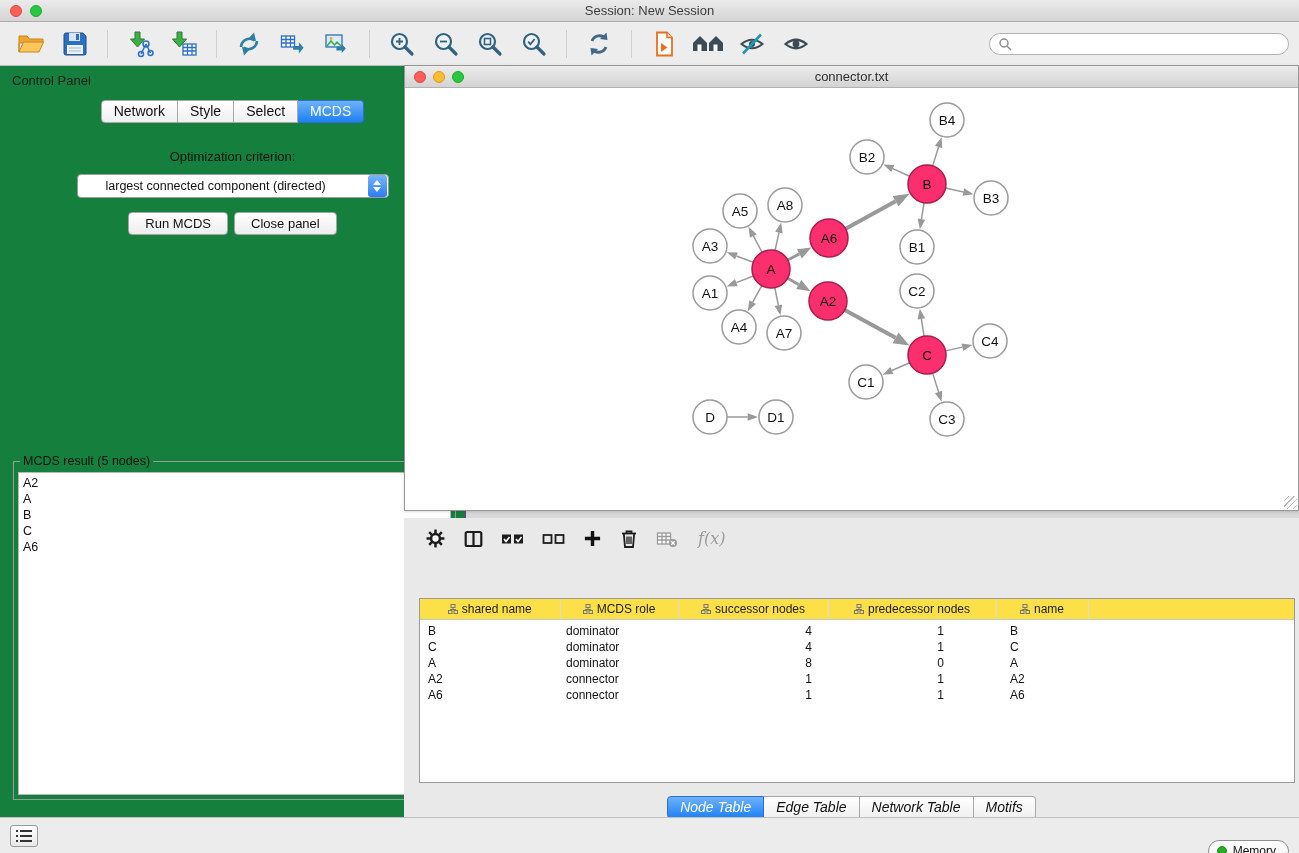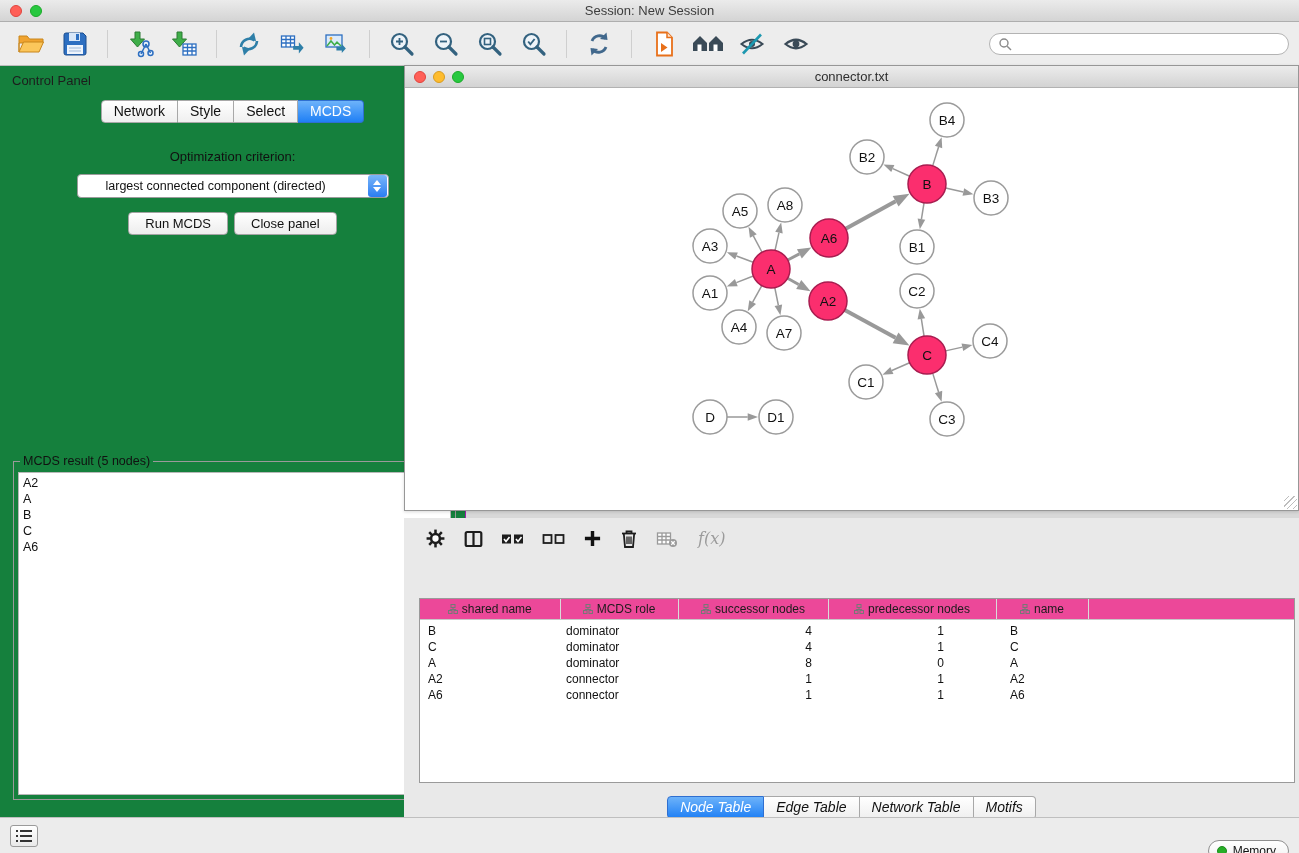--- a/index.html
+++ b/index.html
@@ -71,21 +71,21 @@
   .resize-grip { position:absolute; right:1px; bottom:1px; width:13px; height:13px;
     background:repeating-linear-gradient(135deg, transparent 0 3px, #bdbdbd 3px 4px); }
 
   
   .table-panel { position:absolute; left:404px; top:518px; width:895px; height:299px; background:#e9e9e9; }
   .tp-toolbar { display:flex; align-items:center; gap:16px; padding:10px 0 8px 21px; }
   .tp-btn { background:transparent; border:none; display:flex; align-items:center; justify-content:center; cursor:pointer; }
   .fx { font-family:"DejaVu Serif", serif; font-style:italic; font-size:16px; color:#9b9b9b; margin-left:4px; }
   .dt-wrap { position:absolute; left:15px; top:80px; width:876px; height:185px; background:#fff; border:1px solid #9a9a9a; overflow:hidden; }
   .dt-wrap table { border-collapse:collapse; width:100%; table-layout:fixed; }
-  .dt-wrap thead tr { background:#ec4899; height:20px; }
+  .dt-wrap thead tr { background:#fde047; height:20px; }
   .dt-wrap th { font-weight:normal; font-size:12px; color:#1c1c1c; border-bottom:1px solid #c8c8c8; border-left:1px solid #dadada;
     text-align:center; white-space:nowrap; overflow:hidden; }
   .dt-wrap th:first-child { border-left:none; }
   .dt-wrap th svg { vertical-align:-1px; margin-right:4px; }
   .dt-wrap td { font-size:12px; color:#111; height:16px; line-height:16px; padding:0 6px; white-space:nowrap; overflow:hidden; }
   .dt-wrap td:first-child { padding-left:8px; }
   .dt-wrap td.num { text-align:right; padding-right:16px; }
   .dt-wrap td.num-wide { text-align:right; padding-right:52px; }
   .dt-wrap td.name-col { padding-left:14px; }
   .dt-wrap tbody tr:first-child td { padding-top:3px; }

